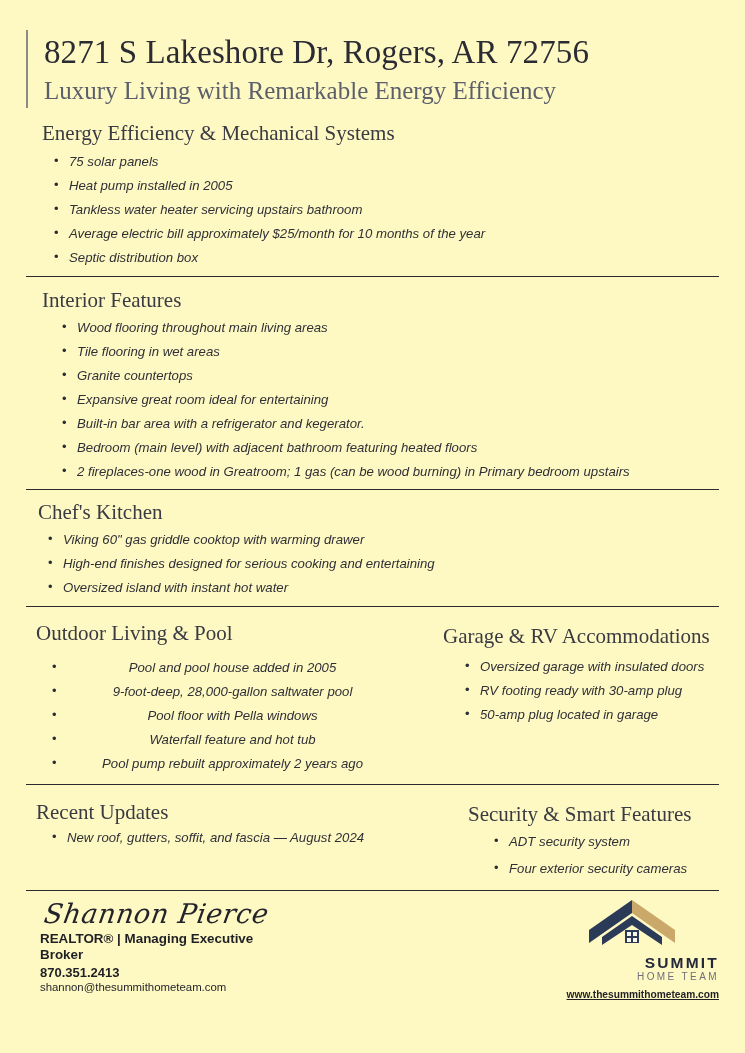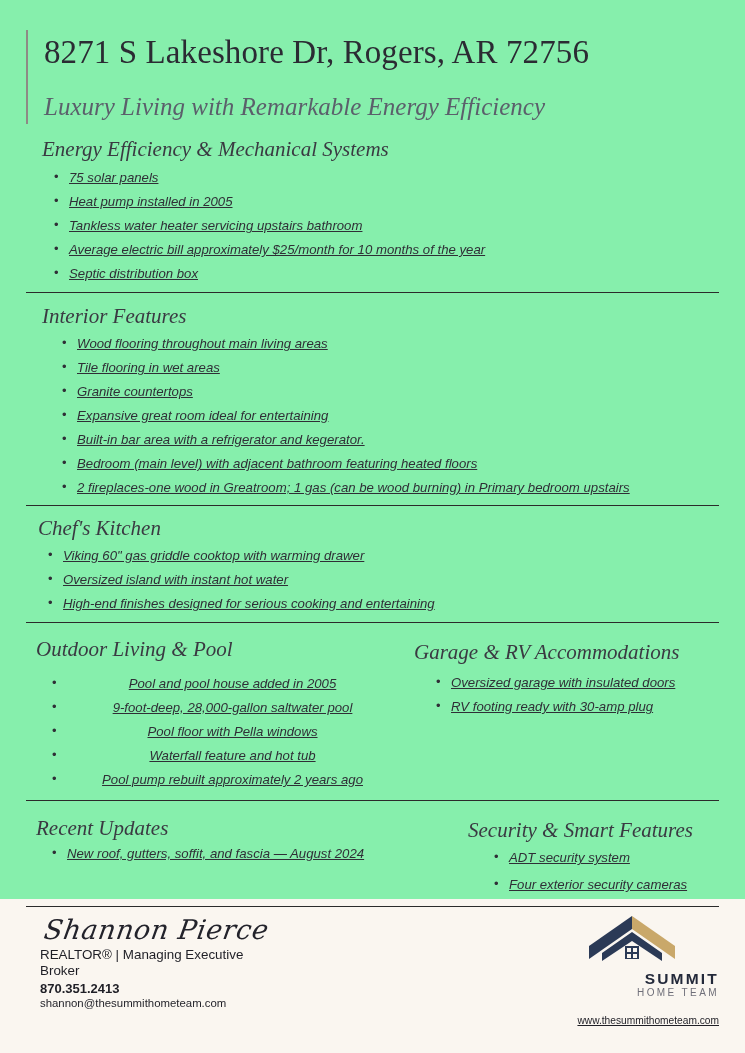--- a/index.html
+++ b/index.html
@@ -10,23 +10,23 @@
     width: 745px;
     height: 1053px;
     background: #faf6f0;
     font-family: "Liberation Sans", sans-serif;
     color: #2f2f36;
     overflow: hidden;
   }
   .page {
     position: relative;
     width: 745px;
-    height: 899px;
+    height: 1053px;
     box-sizing: border-box;
-    background: #86efac;
+    background: #fef9c3;
   }
 
   
   .header {
     padding: 30px 0 0 0;
     margin: 0 26px 0 26px;
     display: flex;
   }
   .header-rule {
     width: 2px;
@@ -38,48 +38,45 @@
   .title {
     font-family: "Liberation Serif", serif;
     font-size: 33px;
     line-height: 40px;
     color: #2b2b33;
     letter-spacing: 0.1px;
     white-space: nowrap;
   }
   .subtitle {
     font-family: "Liberation Serif", serif;
-    font-style: italic;
     font-size: 25px;
     line-height: 34px;
     color: #5b5f6b;
-    margin-top: 18px;
+    margin-top: 2px;
     white-space: nowrap;
   }
 
   
   .divider {
     height: 0;
     border-top: 1.6px solid #2b2b2b;
     margin: 0 26px;
   }
   .section { margin: 0 26px; }
   .sec-head {
     font-family: "Liberation Serif", serif;
     font-size: 21px;
     line-height: 26px;
     color: #3a3a42;
     font-weight: 400;
-    font-style: italic;
   }
   ul.bullets {
     list-style: none;
     margin: 0;
     padding: 0;
-    text-decoration: underline;
   }
   ul.bullets li {
     position: relative;
     font-style: italic;
     font-size: 13.2px;
     line-height: 24px;
     color: #2f2f36;
     padding-left: 23px;
   }
   ul.bullets li::before {
@@ -105,20 +102,21 @@
 
   .s-kitchen { padding: 9px 0 6px 0; }
   .s-kitchen .sec-head { margin: 0 0 3px 12px; }
   .s-kitchen ul { margin-left: 14px; }
 
   
   .cols {
     display: flex;
     margin: 0 26px;
     padding: 13px 0 8px 0;
+    gap: 29px;
   }
   .col-left { width: 372px; flex: none; }
   .col-right { flex: 1; }
   .col-left .sec-head { margin: 0 0 10px 10px; }
   .col-left ul { margin-left: 18px; text-align: center; }
   .col-right .sec-head { margin: 3px 0 6px 16px; }
   .col-right ul { margin-left: 30px; }
 
   
   .cols2 {
@@ -150,21 +148,21 @@
     color: #23232b;
     letter-spacing: 0.6px;
     transform: skewX(-9deg);
     transform-origin: left bottom;
     margin: 2px 0 0 16px;
     height: 31px;
     white-space: nowrap;
   }
   .role {
     font-size: 13.4px;
-    font-weight: normal;
+    font-weight: bold;
     line-height: 16px;
     color: #1f1f26;
     margin: 1px 0 0 14px;
     max-width: 230px;
   }
   .phone {
     font-size: 13px;
     font-weight: bold;
     line-height: 14px;
     color: #1f1f26;
@@ -198,24 +196,24 @@
   }
   .logo-sub {
     font-size: 10px;
     letter-spacing: 2.4px;
     color: #6f6f79;
     line-height: 10px;
     margin-top: 1px;
   }
   .weburl {
     font-size: 10.2px;
-    font-weight: normal;
+    font-weight: bold;
     color: #1f1f26;
     text-decoration: underline;
-    margin-top: 16px;
+    margin-top: 6px;
     line-height: 13px;
     white-space: nowrap;
   }
 </style>
 </head>
 <body>
 
 <div class="page">
 
   <div class="header">
@@ -251,22 +249,22 @@
       <li>2 fireplaces-one wood in Greatroom; 1 gas (can be wood burning) in Primary bedroom upstairs</li>
     </ul>
   </div>
 
   <div class="divider"></div>
 
   <div class="section s-kitchen">
     <div class="sec-head">Chef's Kitchen</div>
     <ul class="bullets">
       <li>Viking 60" gas griddle cooktop with warming drawer</li>
+      <li>High-end finishes designed for serious cooking and entertaining</li>
       <li>Oversized island with instant hot water</li>
-      <li>High-end finishes designed for serious cooking and entertaining</li>
     </ul>
   </div>
 
   <div class="divider"></div>
 
   <div class="cols">
     <div class="col-left">
       <div class="sec-head">Outdoor Living &amp; Pool</div>
       <ul class="bullets">
         <li>Pool and pool house added in 2005</li>
@@ -274,20 +272,21 @@
         <li>Pool floor with Pella windows</li>
         <li>Waterfall feature and hot tub</li>
         <li>Pool pump rebuilt approximately 2 years ago</li>
       </ul>
     </div>
     <div class="col-right">
       <div class="sec-head">Garage &amp; RV Accommodations</div>
       <ul class="bullets">
         <li>Oversized garage with insulated doors</li>
         <li>RV footing ready with 30-amp plug</li>
+        <li>50-amp plug located in garage</li>
       </ul>
     </div>
   </div>
 
   <div class="divider"></div>
 
   <div class="cols2">
     <div class="c-left">
       <div class="sec-head">Recent Updates</div>
       <ul class="bullets tight">

